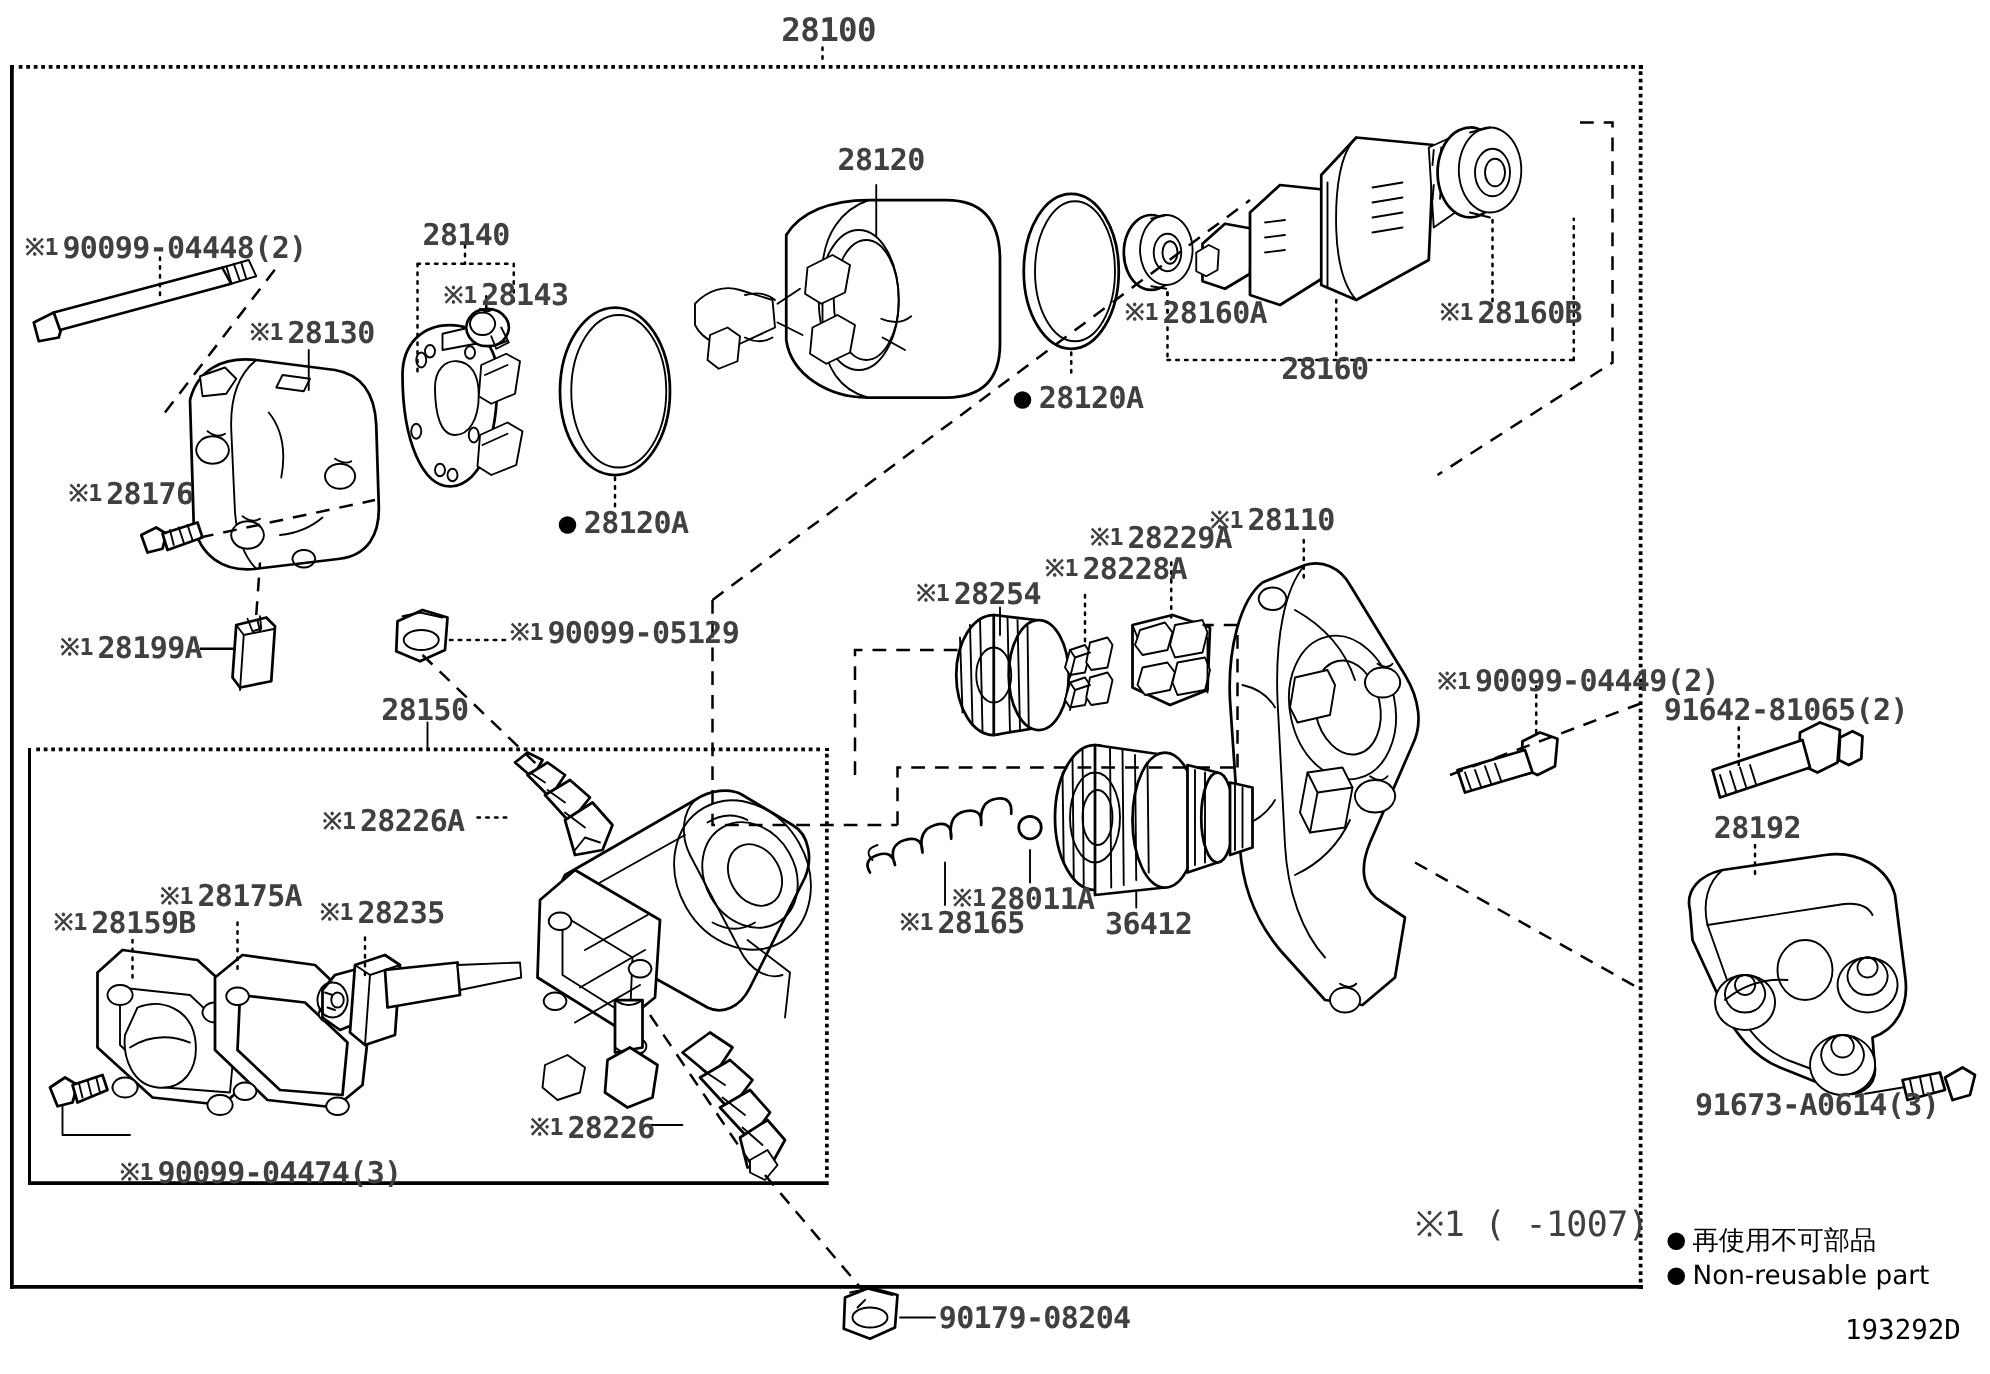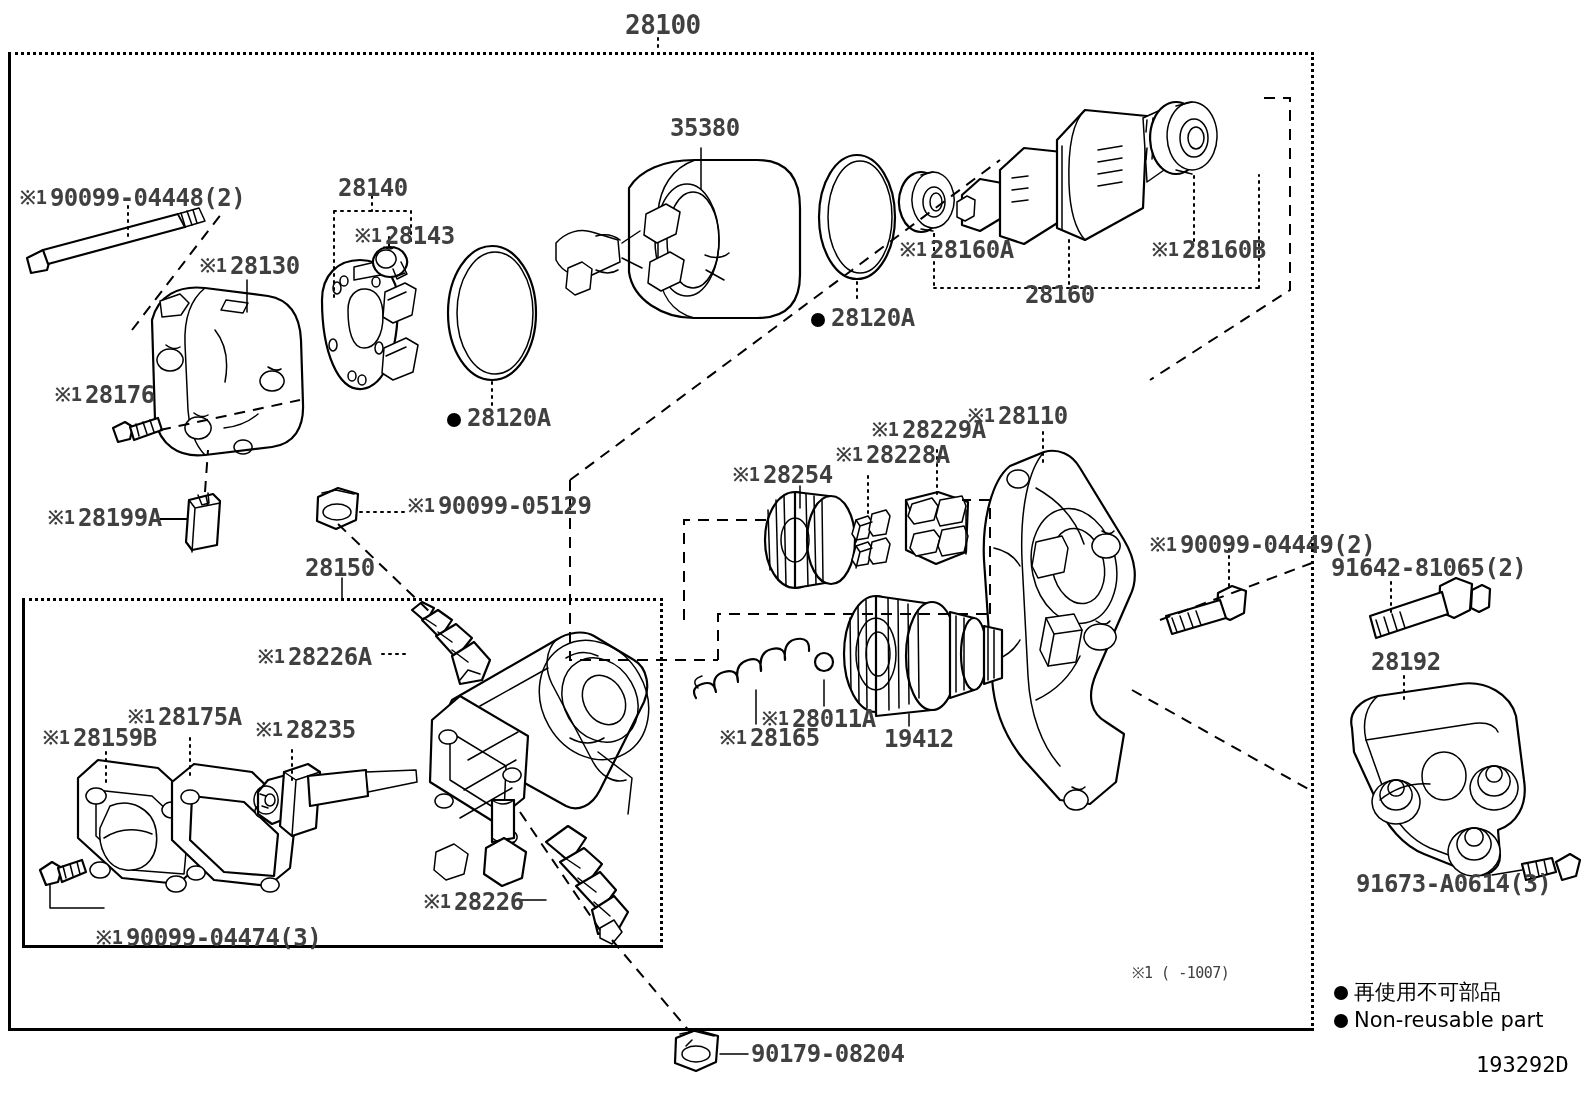--- a/index.html
+++ b/index.html
@@ -30,21 +30,21 @@
     position:absolute;
     font-family:"DejaVu Sans Mono","Liberation Mono",monospace;
     font-weight:bold;
     white-space:nowrap;
     letter-spacing:-0.5px;
     line-height:1;
     color:#404040;
   }
   .lbl.s26{font-size:26px;}
   .lbl.s24{font-size:24px;}
-  .lbl.s22{font-size:15px;}
+  .lbl.s22{font-size:28px;}
   .ref{ 
     font-size:0.78em;
     font-weight:bold;
     letter-spacing:0;
     margin-right:3px;
     vertical-align:2px;
   }
   .bullet{
     display:inline-block;
     width:14px;height:14px;
@@ -498,21 +498,21 @@
     <span class="ref">※1</span><span>28199A</span>
   </div>
   <div class="lsol-h" style="left:160px;top:518px;width:28px;"></div>
 
   <div class="lbl s24" style="left:338px;top:176px;">28140</div>
 
   <div class="lbl s24" style="left:355px;top:224px;">
     <span class="ref">※1</span><span>28143</span>
   </div>
 
-  <div class="lbl s24" style="left:670px;top:116px;">35380</div>
+  <div class="lbl s24" style="left:670px;top:116px;">28120</div>
 
   <div class="lbl s24" style="left:447px;top:406px;">
     <span class="bullet"></span><span>28120A</span>
   </div>
 
   <div class="lbl s24" style="left:811px;top:306px;">
     <span class="bullet"></span><span>28120A</span>
   </div>
 
   <div class="lbl s24" style="left:900px;top:238px;">
@@ -576,21 +576,21 @@
   </div>
 
   <div class="lbl s24" style="left:720px;top:726px;">
     <span class="ref">※1</span><span>28165</span>
   </div>
 
   <div class="lbl s24" style="left:762px;top:707px;">
     <span class="ref">※1</span><span>28011A</span>
   </div>
 
-  <div class="lbl s24" style="left:884px;top:727px;">19412</div>
+  <div class="lbl s24" style="left:884px;top:727px;">36412</div>
 
   <div class="lbl s24" style="left:1331px;top:556px;">91642-81065(2)</div>
 
   <div class="lbl s24" style="left:1371px;top:650px;">28192</div>
 
   <div class="lbl s24" style="left:1356px;top:872px;">91673-A0614(3)</div>
 
   <div class="lbl s24" style="left:751px;top:1042px;">90179-08204</div>
 
   <div class="lbl s22" style="left:1132px;top:966px;font-weight:normal;">※1 (    -1007)</div>

